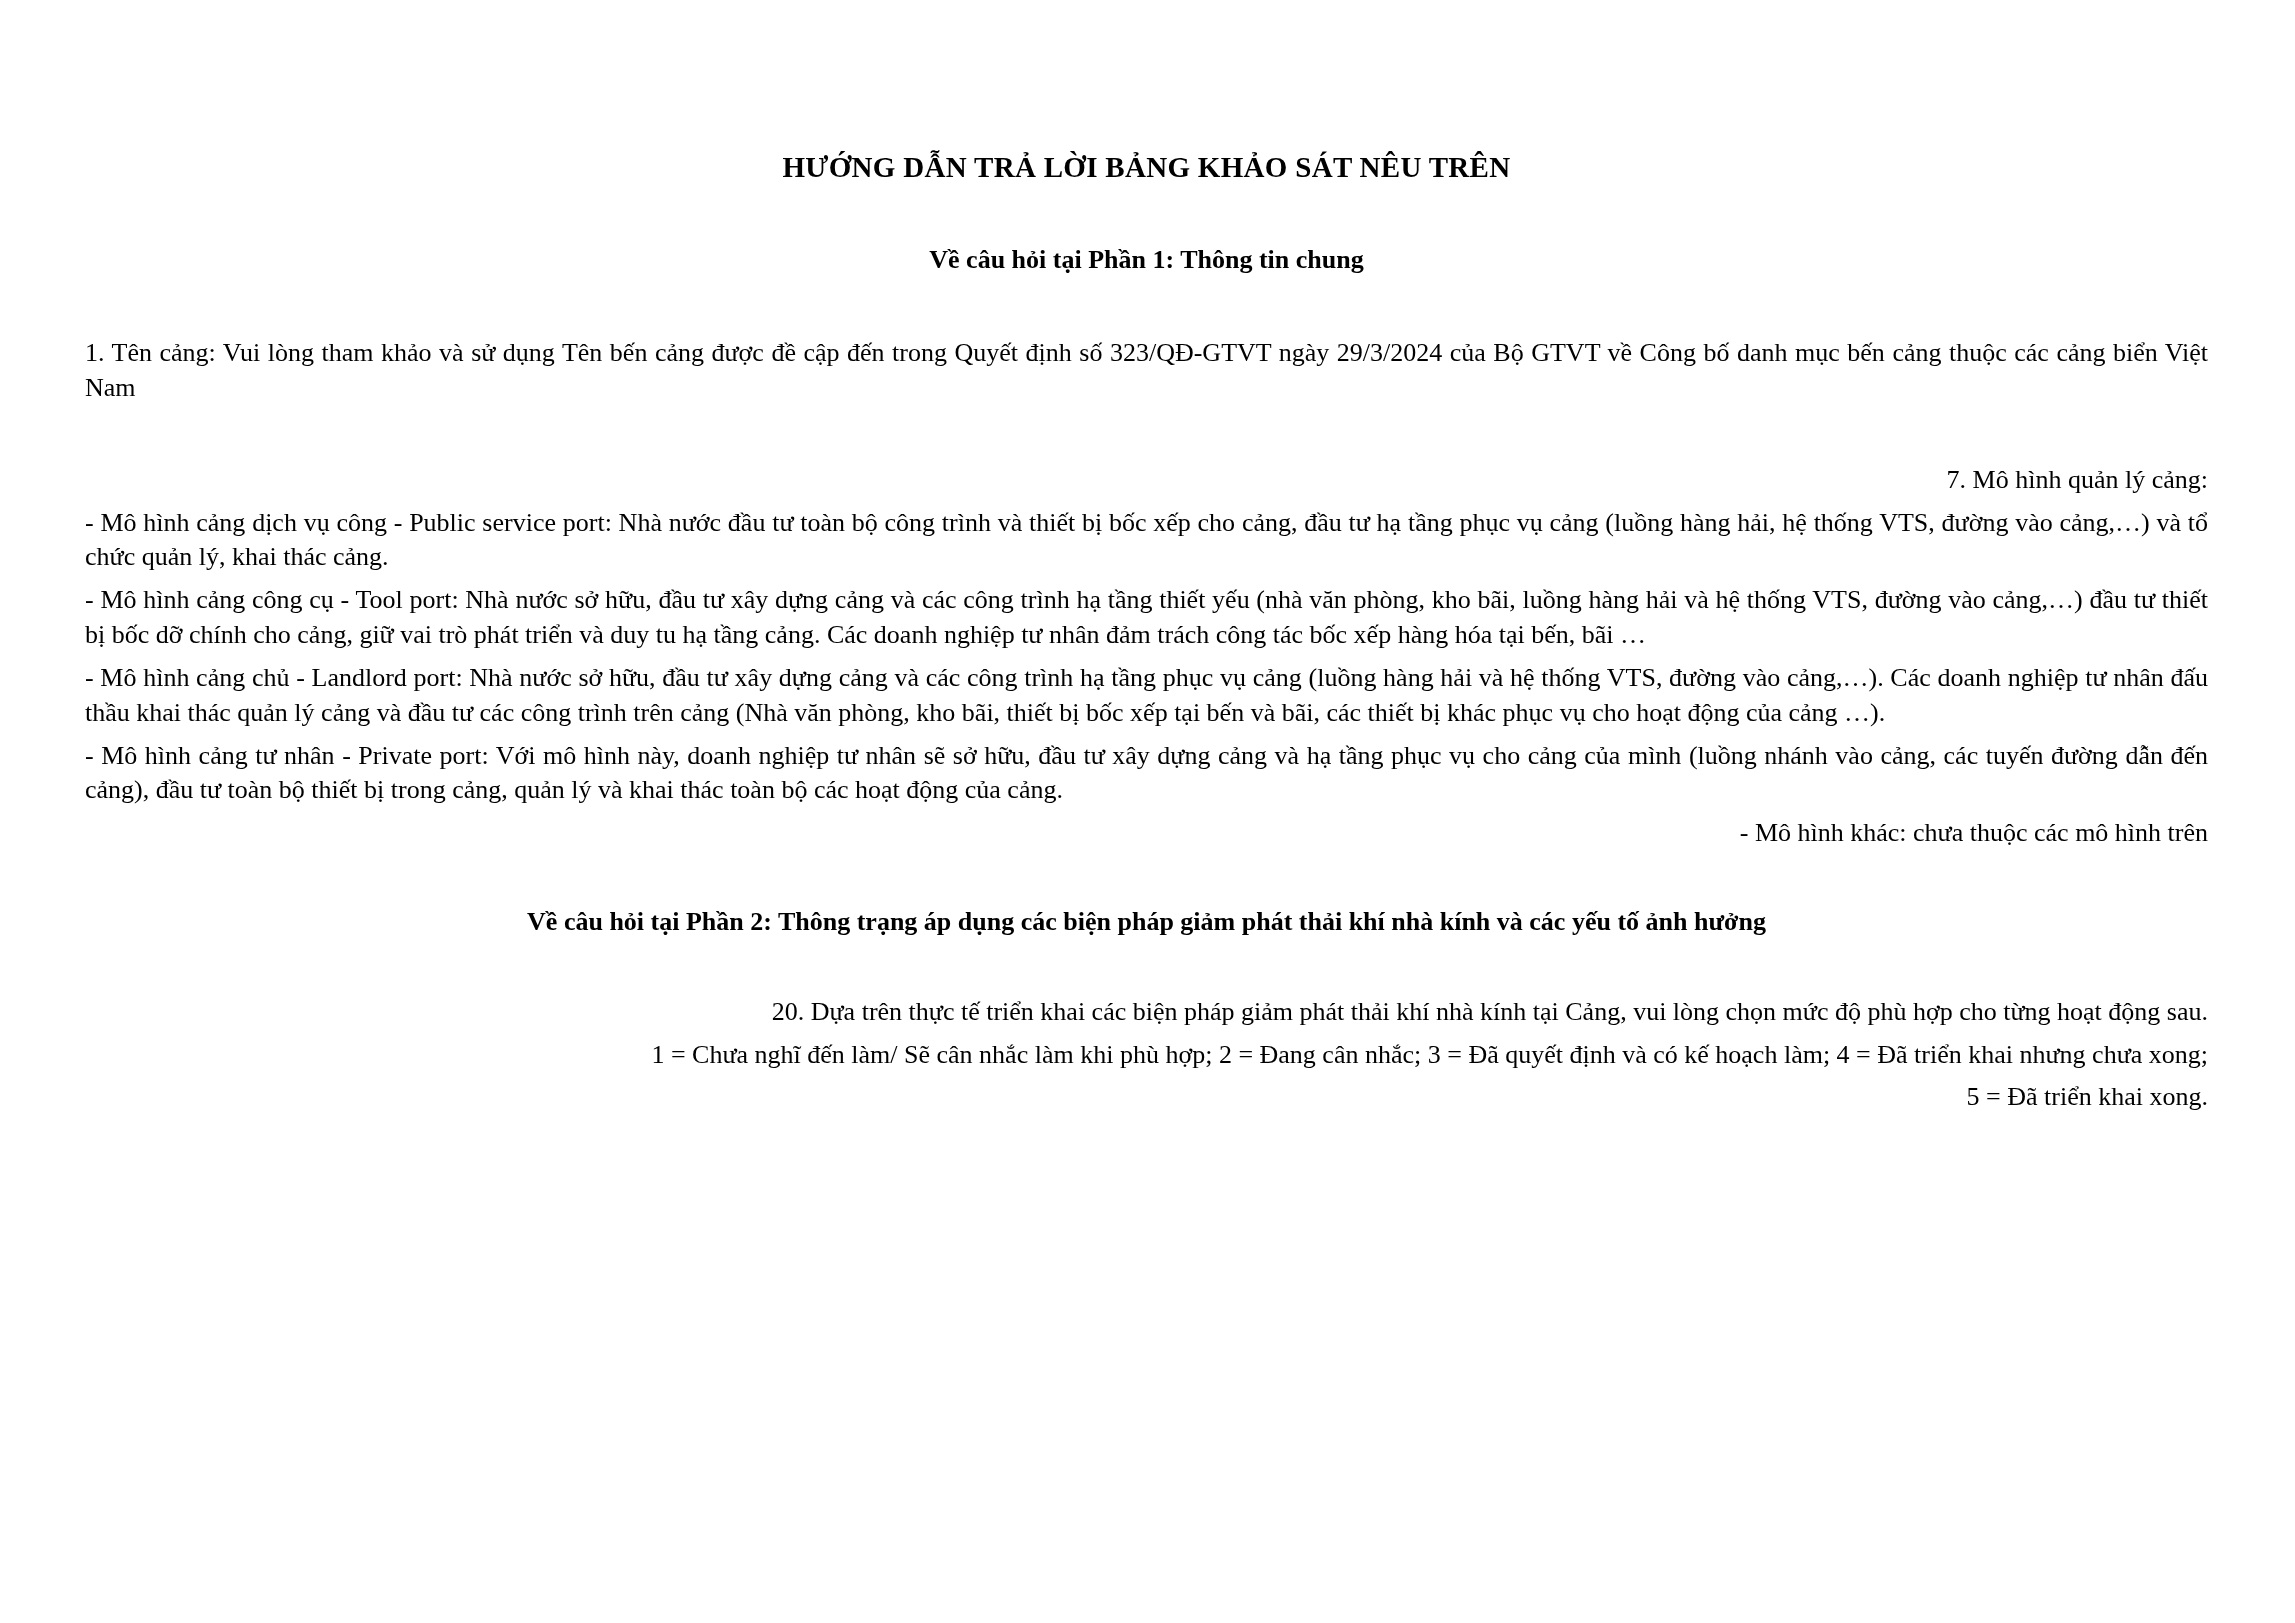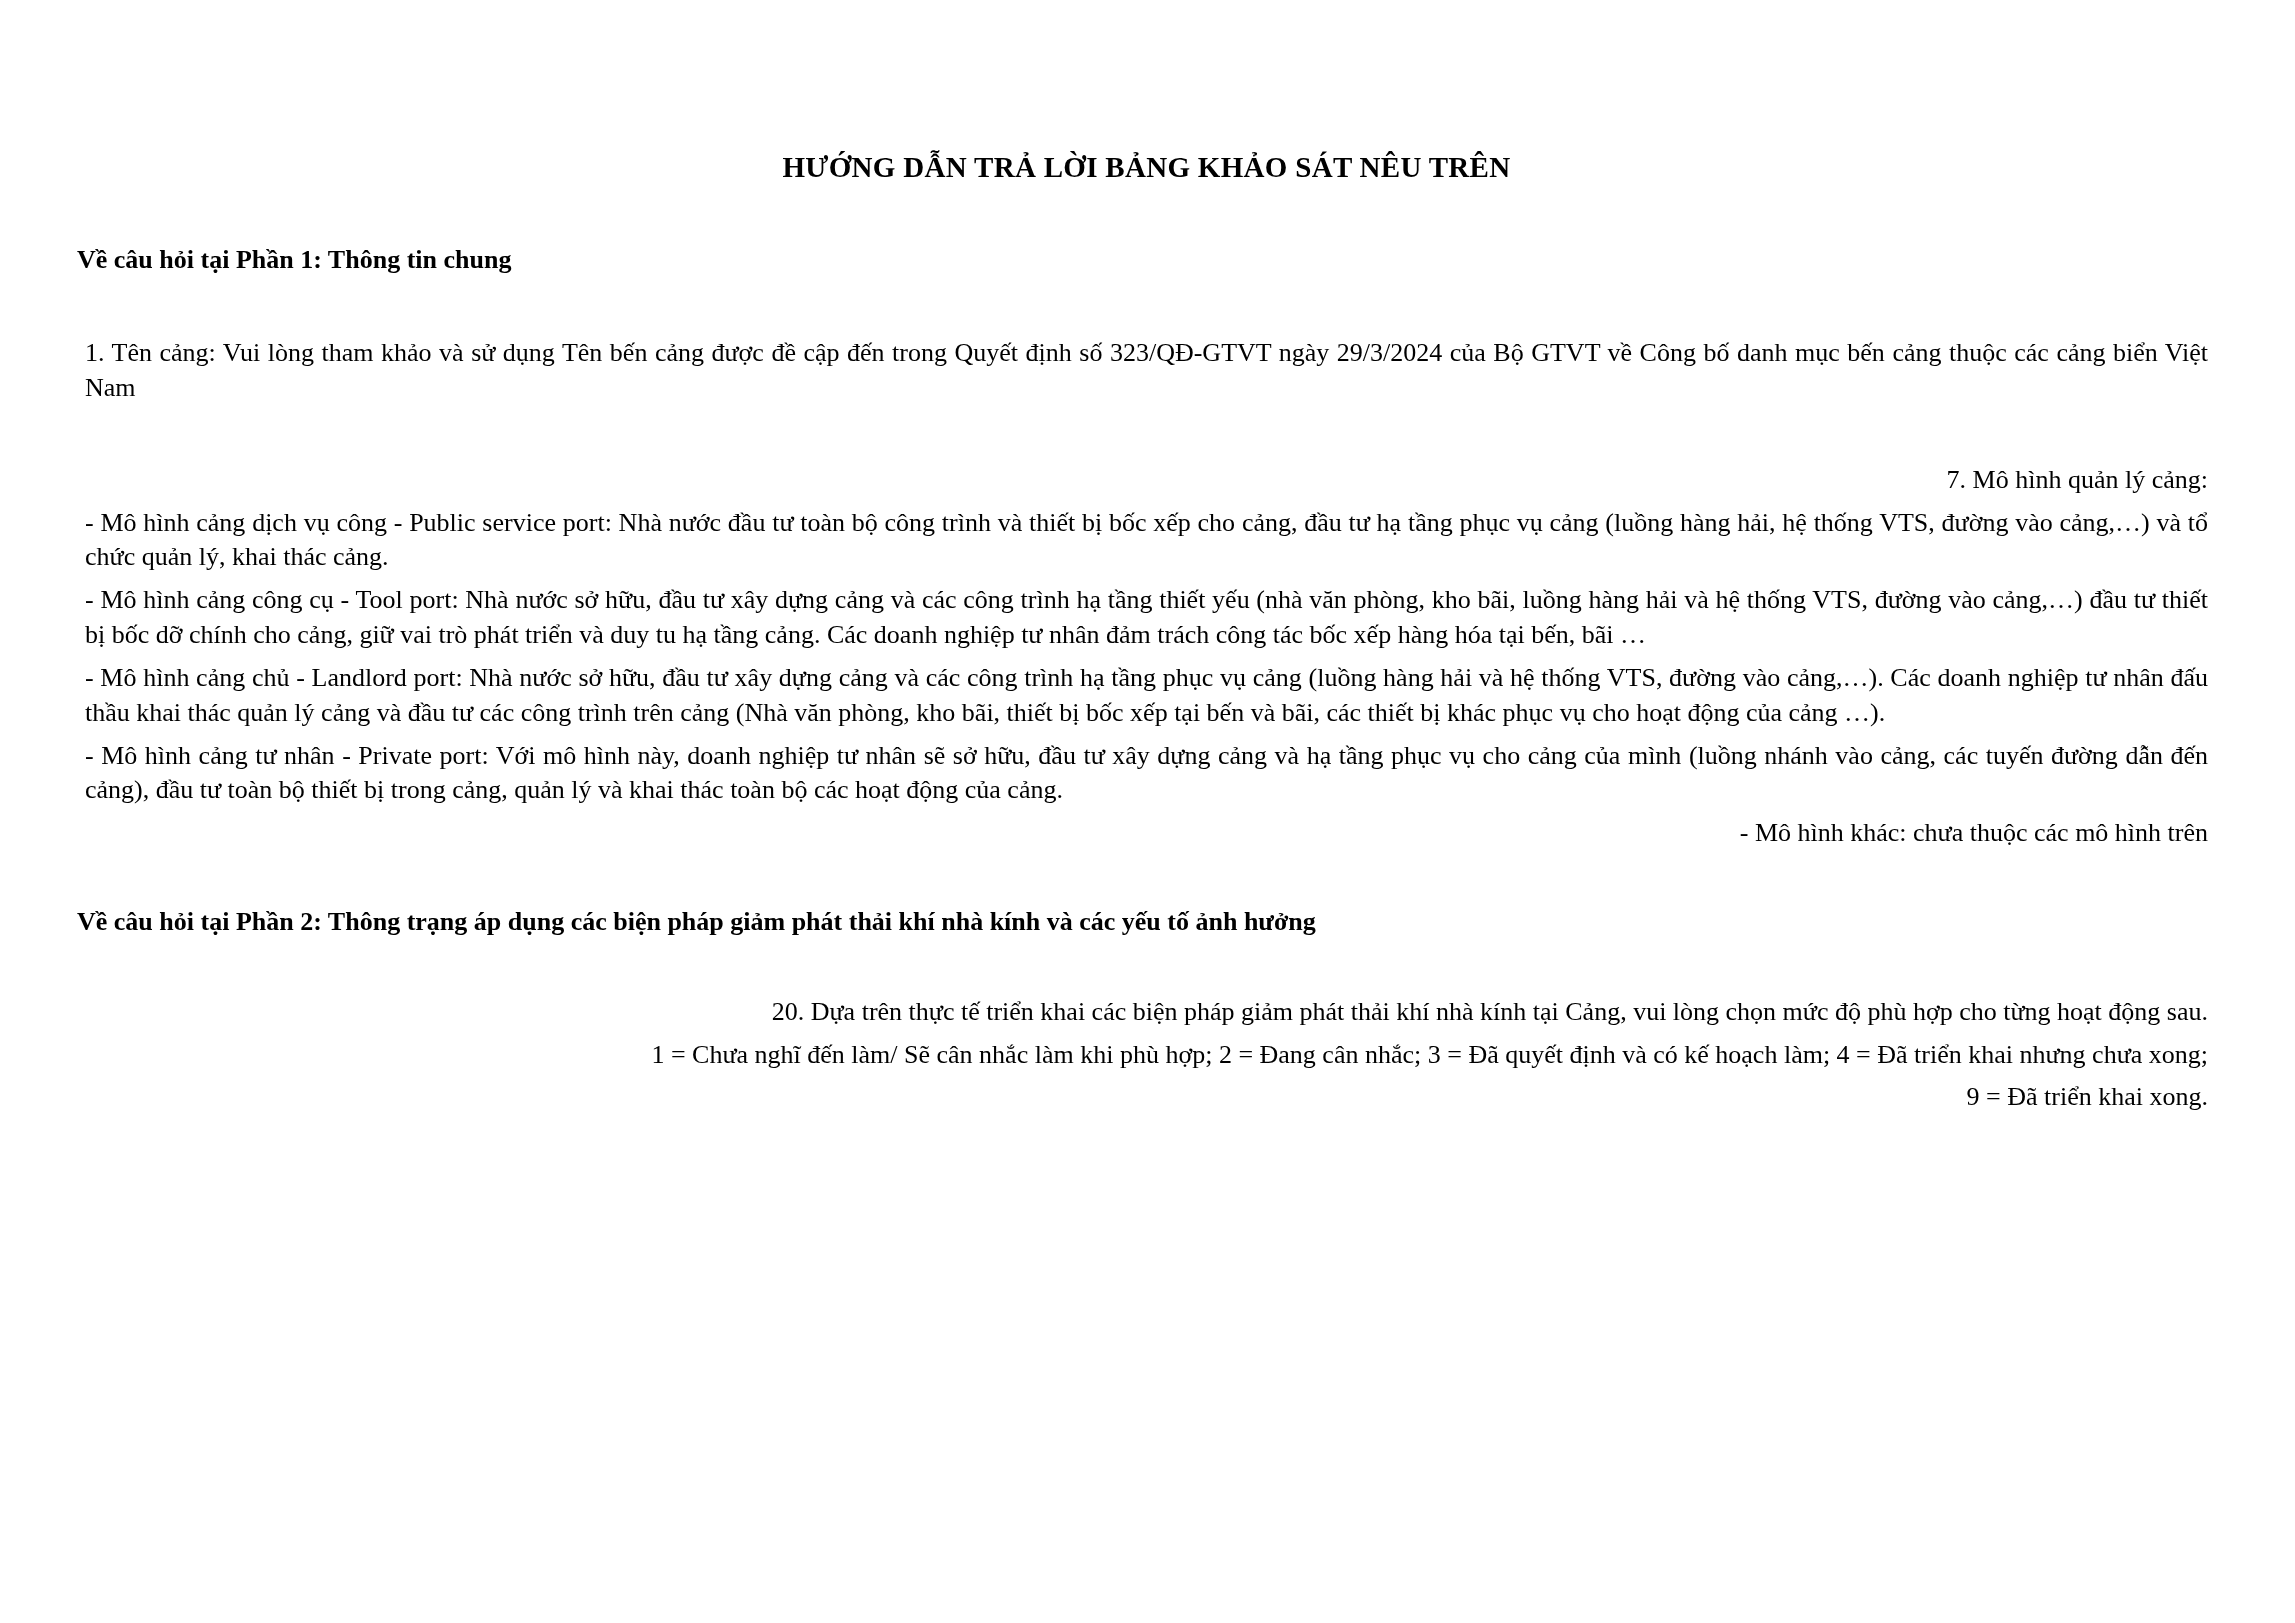--- a/index.html
+++ b/index.html
@@ -30,21 +30,21 @@
   }
   .doc-title {
     text-align: center;
     font-weight: bold;
     font-size: 29px;
     letter-spacing: 0.3px;
     line-height: 1.25;
     margin: 0 0 0 0;
   }
   .section-heading {
-    text-align: left;
+    text-align: center;
     font-weight: bold;
     font-size: 26px;
     line-height: 1.3;
     margin: 0;
   }
   .section-heading.wide {
     font-size: 26px;
   }
   .gap-1 { height: 58px; }
   .gap-2 { height: 51px; }
@@ -101,21 +101,21 @@
     <p class="body-text nojust">- Mô hình khác: chưa thuộc các mô hình trên</p>
 
     <div class="gap-4"></div>
 
     <h2 class="section-heading wide">Về câu hỏi tại Phần 2: Thông trạng áp dụng các biện pháp giảm phát thải khí nhà kính và các yếu tố ảnh hưởng</h2>
 
     <div class="gap-5"></div>
 
     <p class="body-text nojust"> 20. Dựa trên thực tế triển khai các biện pháp giảm phát thải khí nhà kính tại Cảng, vui lòng chọn mức độ phù hợp cho từng hoạt động sau.</p>
     <p class="body-text nojust">1 = Chưa nghĩ đến làm/ Sẽ cân nhắc làm khi phù hợp; 2 = Đang cân nhắc; 3 = Đã quyết định và có kế hoạch làm; 4 = Đã triển khai nhưng chưa xong;</p>
-    <p class="body-text nojust">9 = Đã triển khai xong.</p>
+    <p class="body-text nojust">5 = Đã triển khai xong.</p>
 
     <div class="gap-6"></div>
 
     <p class="body-text nojust">Cụ thể giải pháp đó là gì và các cấp độ được minh họa trong bảng sau:</p>
 
   </div>
 
   <div class="page-number">9</div>
 
 </div>

